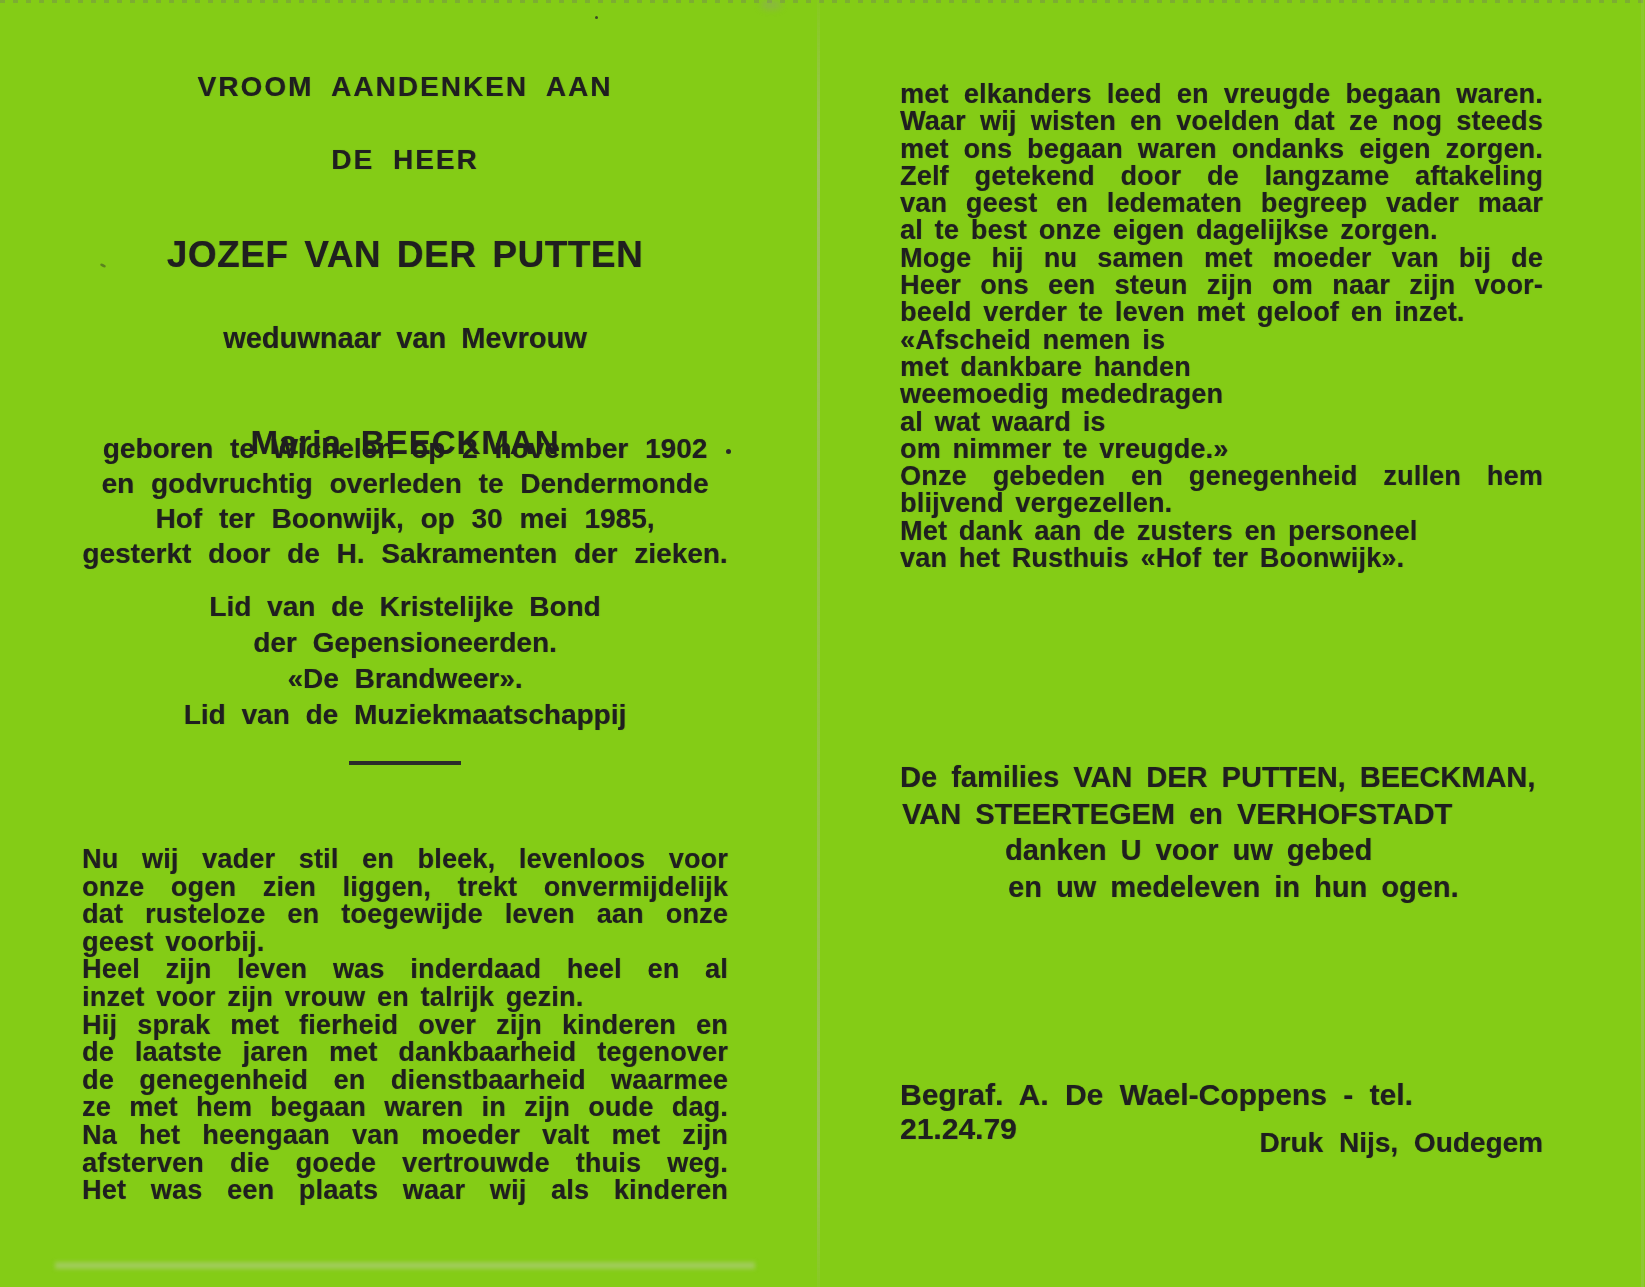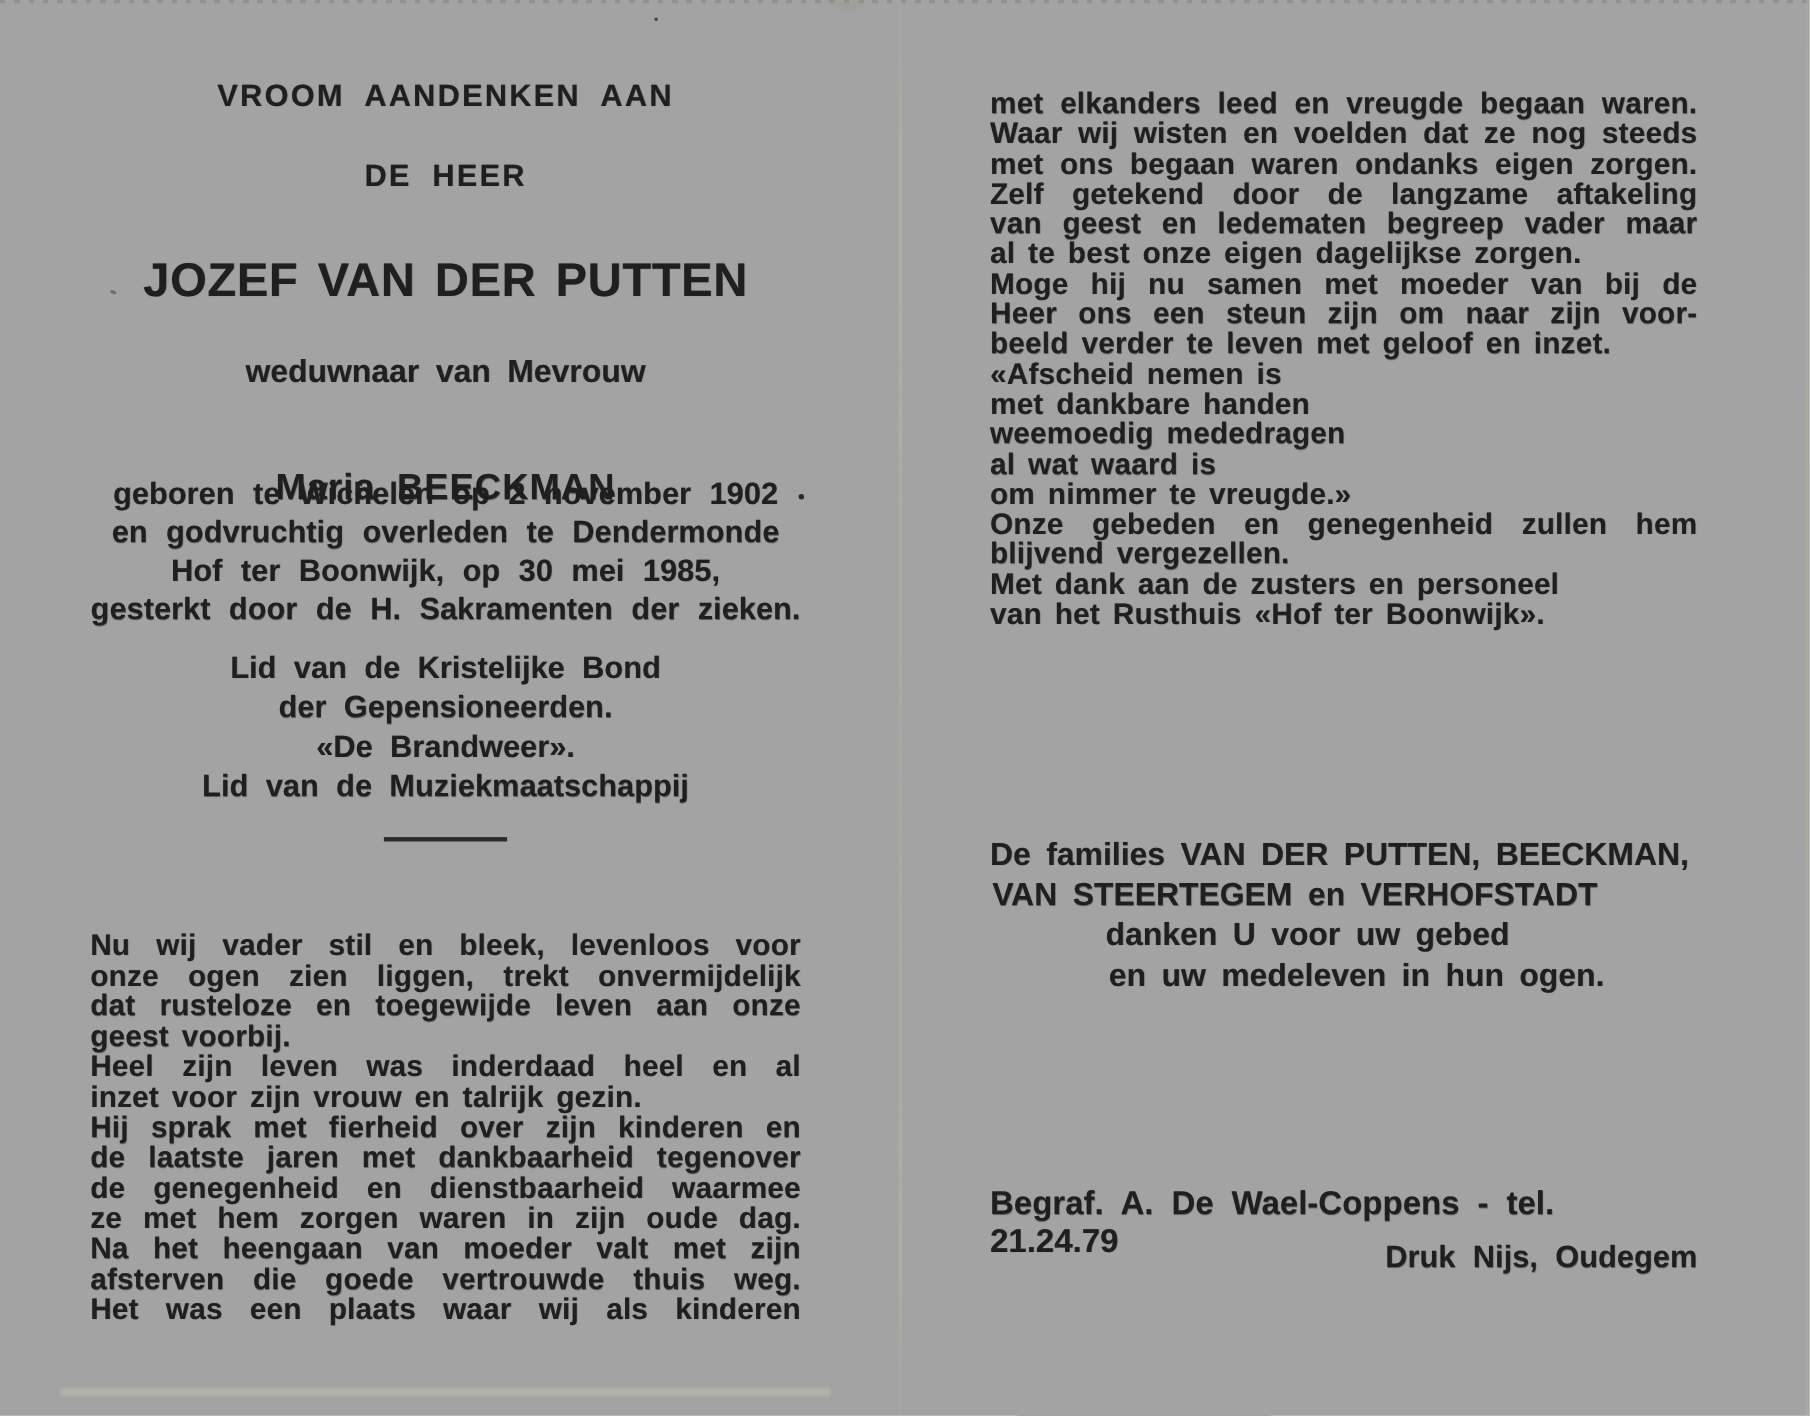--- a/index.html
+++ b/index.html
@@ -1,20 +1,20 @@
 <!DOCTYPE html>
 <html lang="nl"><head>
 <meta charset="utf-8">
 <title>Memorial card scan</title>
 <style>
   html,body { margin:0; padding:0; background:#d8d8d4; }
   .card {
     position:relative;
     width:1645px; height:1287px;
-    background:#a3a3a3;
+    background:#84cc16;
     font-family:"Liberation Sans", sans-serif;
     color:#1f1f1f;
     font-weight:700;
     overflow:hidden;
     text-shadow:0.4px 0.4px 0.7px rgba(35,35,35,0.55);
   }
 
   
   .top-edge {
     position:absolute; top:0; left:0; width:100%; height:3px;
@@ -49,21 +49,21 @@
   
   .col { position:absolute; }
   .col-left  { left:82px;  width:646px; }
   .col-right { left:900px; width:643px; }
 
   .centered { text-align:center; }
 
   
   .intro    { top:70px;  font-size:28px; line-height:34px; letter-spacing:2px; word-spacing:9px; }
   .de-heer  { top:143px; font-size:28px; line-height:34px; letter-spacing:2px; word-spacing:9px; }
-  .name     { top:228px; font-size:43px; line-height:54px; letter-spacing:0.5px; word-spacing:5px; }
+  .name     { top:228px; font-size:37px; line-height:54px; letter-spacing:0.5px; word-spacing:5px; }
   .relation { top:320px; font-size:29px; line-height:36px; word-spacing:7px; }
   .spouse   { top:377px; font-size:33px; line-height:40px; letter-spacing:1px; word-spacing:9px;margin-top:46px; }
   .vitals   { top:431px; font-size:28px; line-height:35px; word-spacing:9px; }
   .members  { top:589px; font-size:28px; line-height:36px; word-spacing:8px; }
 
   .divider {
     position:absolute; top:761px; left:349px; width:112px; height:4px;
     background:#2b2b2b; filter:blur(0.4px);
   }
 
@@ -129,21 +129,21 @@
     <div class="col col-left bodytxt body-left">
       <div class="line j">Nu wij vader stil en bleek, levenloos voor</div>
       <div class="line j">onze ogen zien liggen, trekt onvermijdelijk</div>
       <div class="line j">dat rusteloze en toegewijde leven aan onze</div>
       <div class="line l">geest voorbij.</div>
       <div class="line j">Heel zijn leven was inderdaad heel en al</div>
       <div class="line l">inzet voor zijn vrouw en talrijk gezin.</div>
       <div class="line j">Hij sprak met fierheid over zijn kinderen en</div>
       <div class="line j">de laatste jaren met dankbaarheid tegenover</div>
       <div class="line j">de genegenheid en dienstbaarheid waarmee</div>
-      <div class="line j">ze met hem zorgen waren in zijn oude dag.</div>
+      <div class="line j">ze met hem begaan waren in zijn oude dag.</div>
       <div class="line j">Na het heengaan van moeder valt met zijn</div>
       <div class="line j">afsterven die goede vertrouwde thuis weg.</div>
       <div class="line j">Het was een plaats waar wij als kinderen</div>
     </div>
   </div>
 
   <div>
 
     <div class="col col-right bodytxt body-right">
       <div class="line j">met elkanders leed en vreugde begaan waren.</div>

